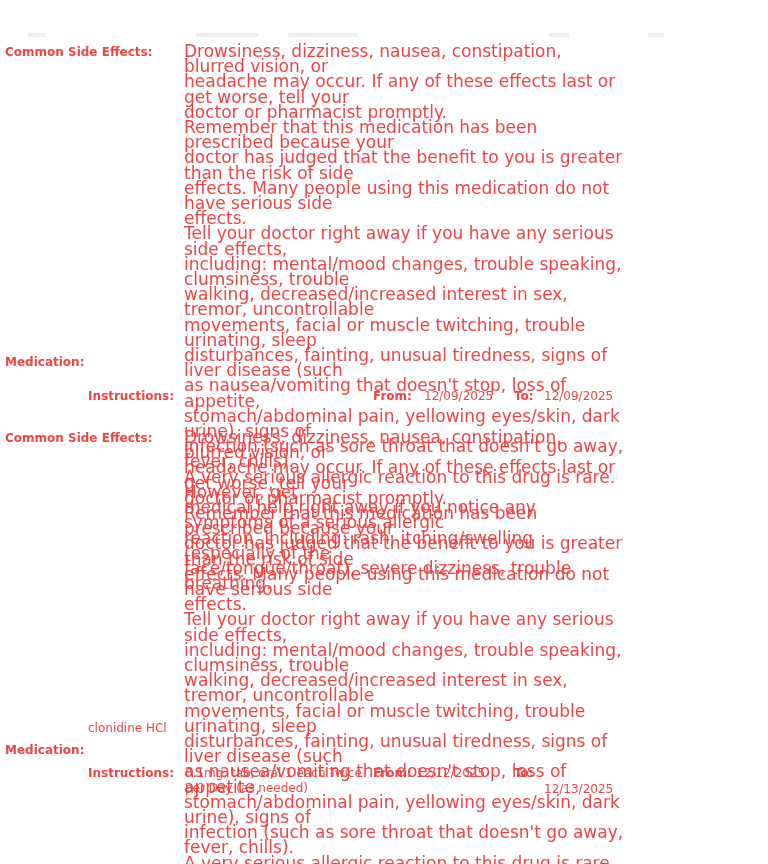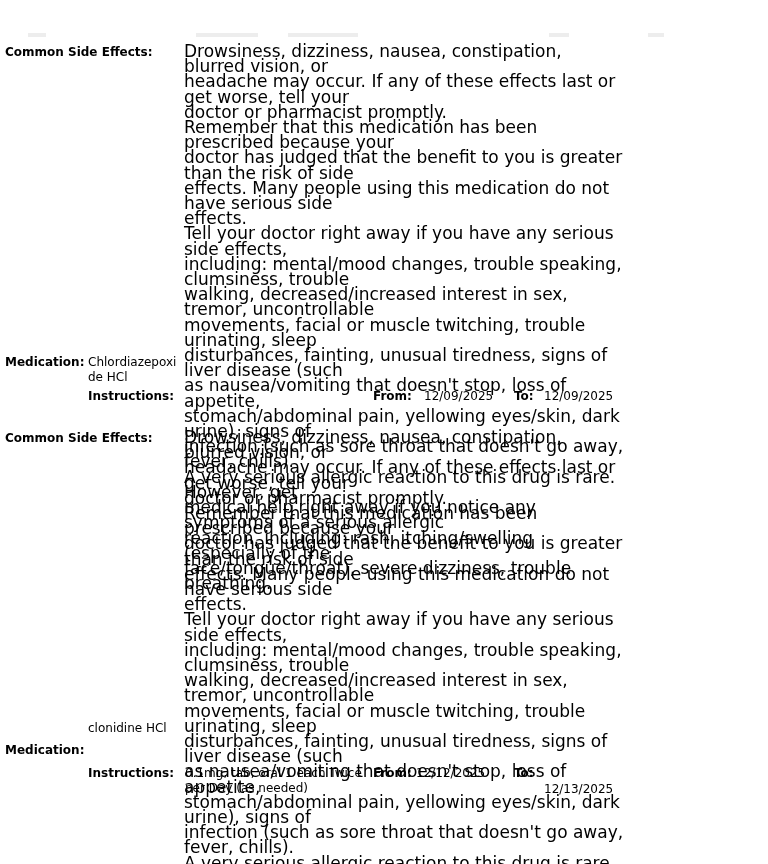--- a/index.html
+++ b/index.html
@@ -4,21 +4,21 @@
 <style>
   * { margin: 0; padding: 0; box-sizing: border-box; }
   html, body { background: #fff; }
   .page {
     position: relative;
     width: 768px;
     height: 864px;
     background: #ffffff;
     font-family: "DejaVu Sans", sans-serif;
     font-size: 12px;
-    color: #000000;
+    color: #ef4444;
     overflow: hidden;
   }
   .abs { position: absolute; }
   .label { font-weight: bold; font-size: 12px; white-space: nowrap; }
   .body-text {
     font-size: 17px;
     line-height: 15.2px;
     white-space: pre-line;
     width: 440px;
   }
@@ -56,22 +56,20 @@
 disturbances, fainting, unusual tiredness, signs of liver disease (such
 as nausea/vomiting that doesn't stop, loss of appetite,
 stomach/abdominal pain, yellowing eyes/skin, dark urine), signs of
 infection (such as sore throat that doesn't go away, fever, chills).
 A very serious allergic reaction to this drug is rare. However, get
 medical help right away if you notice any symptoms of a serious allergic
 reaction, including: rash, itching/swelling (especially of the
 face/tongue/throat), severe dizziness, trouble breathing.</div>
 
   <div class="abs label" style="left:5px; top:355px;">Medication:</div>
-  <div class="abs value" style="left:88px; top:355px;">Chlordiazepoxi
-de HCl</div>
 
   <div class="abs label" style="left:88px; top:389px;">Instructions:</div>
   <div class="abs label" style="left:373px; top:389px;">From:</div>
   <div class="abs value nowrap" style="left:424px; top:389px;">12/09/2025</div>
   <div class="abs label" style="left:514px; top:389px;">To:</div>
   <div class="abs value nowrap" style="left:544px; top:389px;">12/09/2025</div>
 
   <div class="abs label" style="left:5px; top:431px;">Common Side Effects:</div>
   <div class="abs body-text" style="left:184px; top:430px;">Drowsiness, dizziness, nausea, constipation, blurred vision, or
 headache may occur. If any of these effects last or get worse, tell your

